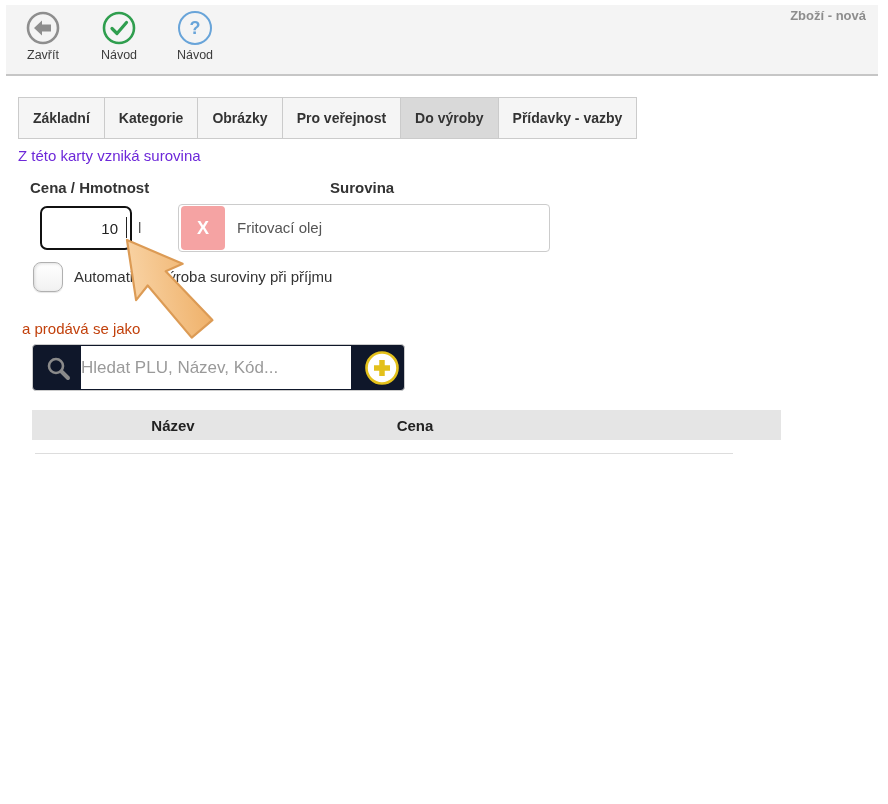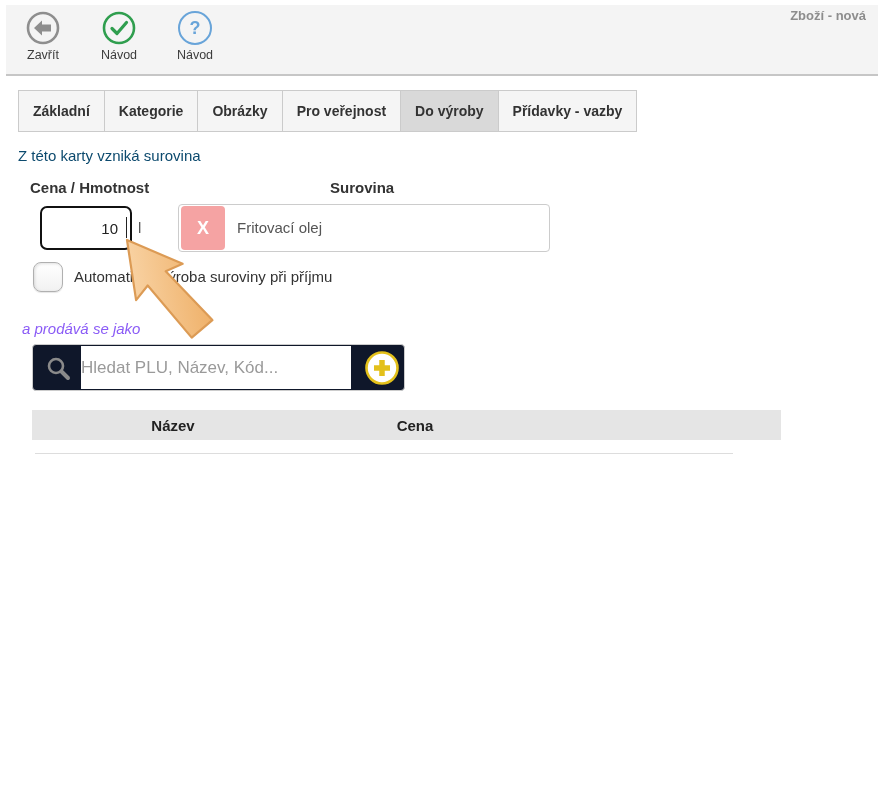--- a/index.html
+++ b/index.html
@@ -11,30 +11,30 @@
              background:#f4f4f4; border-bottom:2px solid #c6c6c6; }
   .window-title { position:absolute; top:3px; right:12px; font-size:13px; font-weight:bold; color:#8d8d8d; }
   .toolbar-buttons { position:absolute; left:14px; top:6px; display:flex; gap:30px; }
   .tb-btn { display:flex; flex-direction:column; align-items:center; gap:3px; cursor:pointer; min-width:46px; }
   .tb-btn .lbl { font-size:12.5px; color:#3c3c3c; }
   .icon-circle { width:34px; height:34px; border-radius:50%; display:flex; align-items:center; justify-content:center; }
   .help-circle { border:2.5px solid #68a4d9; }
   .help-glyph { font-size:18px; font-weight:bold; color:#68a4d9; line-height:1; }
 
   
-  .tabs { position:absolute; left:18px; top:90px; display:flex; }
+  .tabs { position:absolute; left:18px; top:97px; display:flex; }
   .tab { border:1px solid #cbcbcb; margin-left:-1px; background:#f5f5f5; padding:12px 14px;
          font-size:14px; font-weight:bold; color:#333; white-space:nowrap; cursor:pointer; }
   .tab:first-child { margin-left:0; }
   .tab.active { background:#d9d9d9; }
 
   
   .content { position:absolute; left:0; top:0; width:888px; height:804px; pointer-events:none; }
   .content > * { pointer-events:auto; }
-  .section-heading { position:absolute; left:18px; top:147px; font-size:15px; color:#0c4a6e; }
+  .section-heading { position:absolute; left:18px; top:147px; font-size:15px; color:#6d28d9; }
   .col-label { position:absolute; top:179px; font-size:15px; font-weight:bold; color:#333; }
   .col-label.vol { left:30px; }
   .col-label.sur { left:330px; }
 
   .volume-wrap { position:absolute; left:40px; top:206px; width:92px; height:44px; }
   .volume-input { width:92px; height:44px; border:2px solid #111; border-radius:7px; background:#fff;
                   text-align:right; padding-right:12px; font-size:15px; color:#222; font-family:"Liberation Sans", sans-serif; outline:none; }
   .caret { position:absolute; right:5px; top:11px; width:1.5px; height:21px; background:#222; }
   .unit { position:absolute; left:138px; top:206px; height:44px; line-height:44px; font-size:15px; color:#555; }
 
@@ -43,21 +43,21 @@
   .remove-btn { position:absolute; left:2px; top:1px; width:44px; height:44px; border:none;
                 background:#f5a3a3; border-radius:4px; color:#fff; font-weight:bold; font-size:18px;
                 font-family:"Liberation Sans", sans-serif; cursor:pointer; }
   .ingredient-text { position:absolute; left:58px; top:0; height:46px; line-height:46px; font-size:15px; color:#555; }
 
   .checkbox { position:absolute; left:33px; top:262px; width:30px; height:30px; border:1px solid #b0b0b0;
               border-radius:8px; background:linear-gradient(#ffffff,#f1f1f1);
               box-shadow: inset 1px 1px 3px rgba(0,0,0,0.12), 0 1px 1px rgba(0,0,0,0.10); cursor:pointer; }
   .checkbox-label { position:absolute; left:74px; top:268px; font-size:15px; color:#333; }
 
-  .sold-as { position:absolute; left:22px; top:320px; font-size:15px; color:#8b5cf6;font-style:italic; }
+  .sold-as { position:absolute; left:22px; top:320px; font-size:15px; color:#c2410c; }
 
   .search-box { position:absolute; left:32px; top:344px; width:373px; height:47px;
                 border:1px solid #ccc; border-radius:4px; background:#0f172a; }
   .search-icon { position:absolute; left:12px; top:10px; }
   .search-input { position:absolute; left:48px; top:1px; width:270px; height:43px; border:none; outline:none;
                   font-size:17px; color:#444; font-family:"Liberation Sans", sans-serif; }
   .search-input::placeholder { color:#9a9a9a; opacity:1; }
   .add-btn { position:absolute; right:4px; top:5px; width:36px; height:36px; border:none; background:transparent; cursor:pointer; padding:0; }
 
   .table-header { position:absolute; left:32px; top:410px; width:749px; height:30px; background:#e5e5e5;

